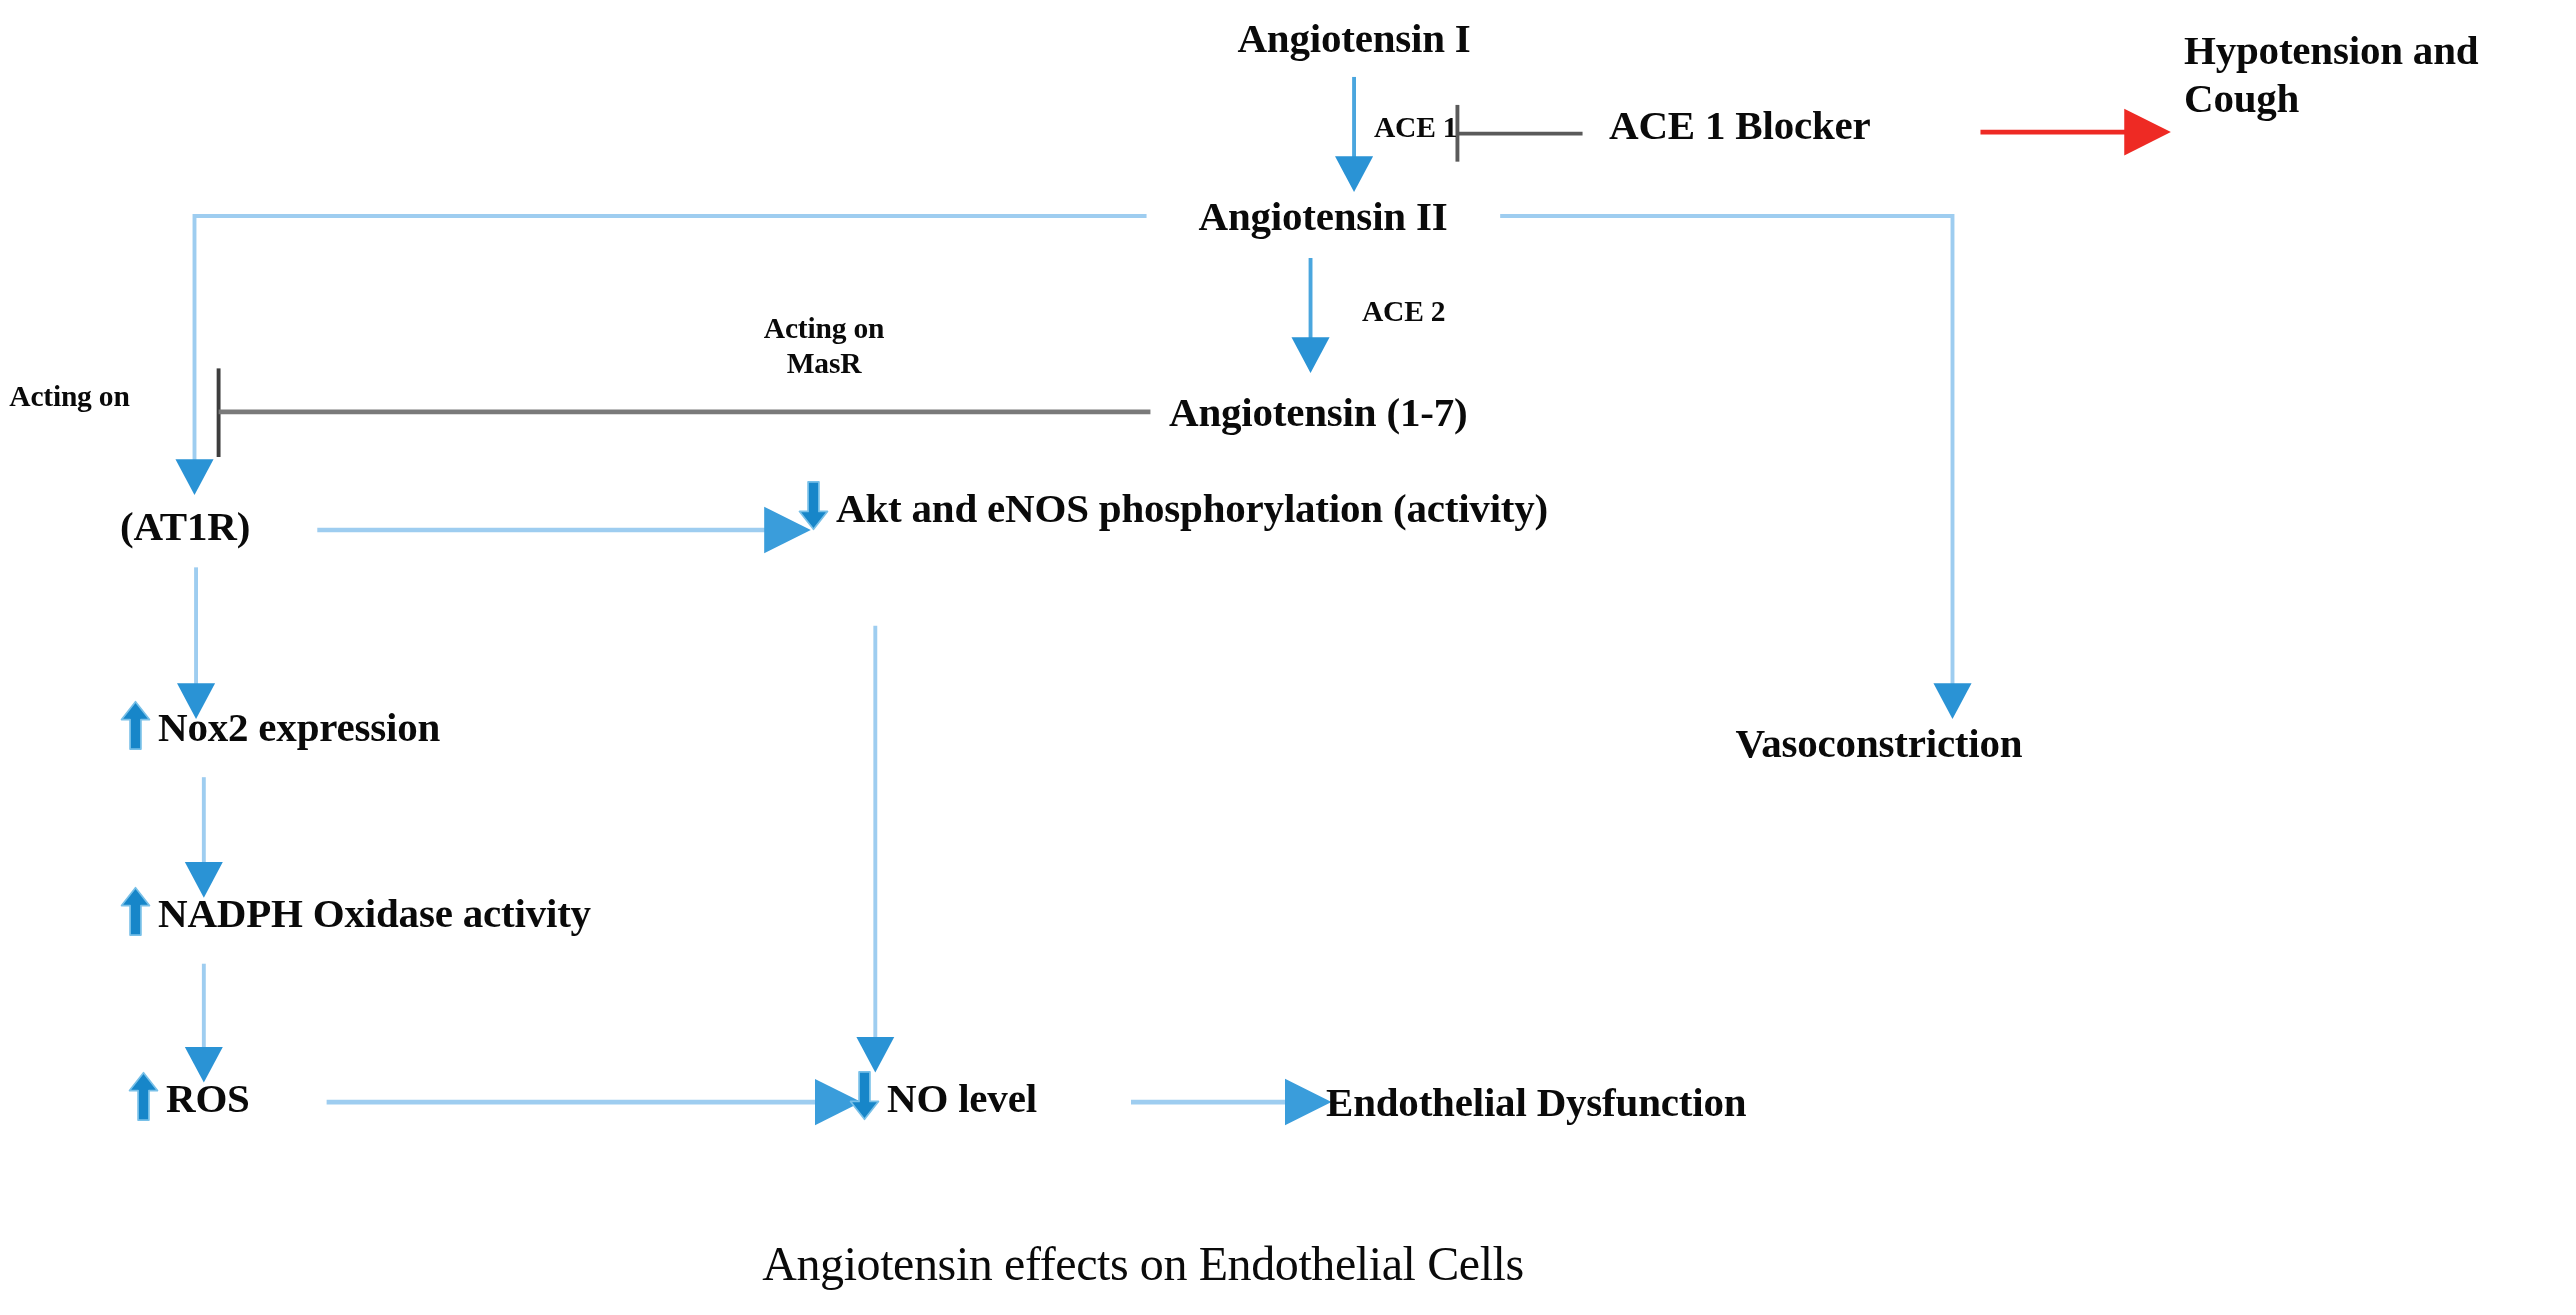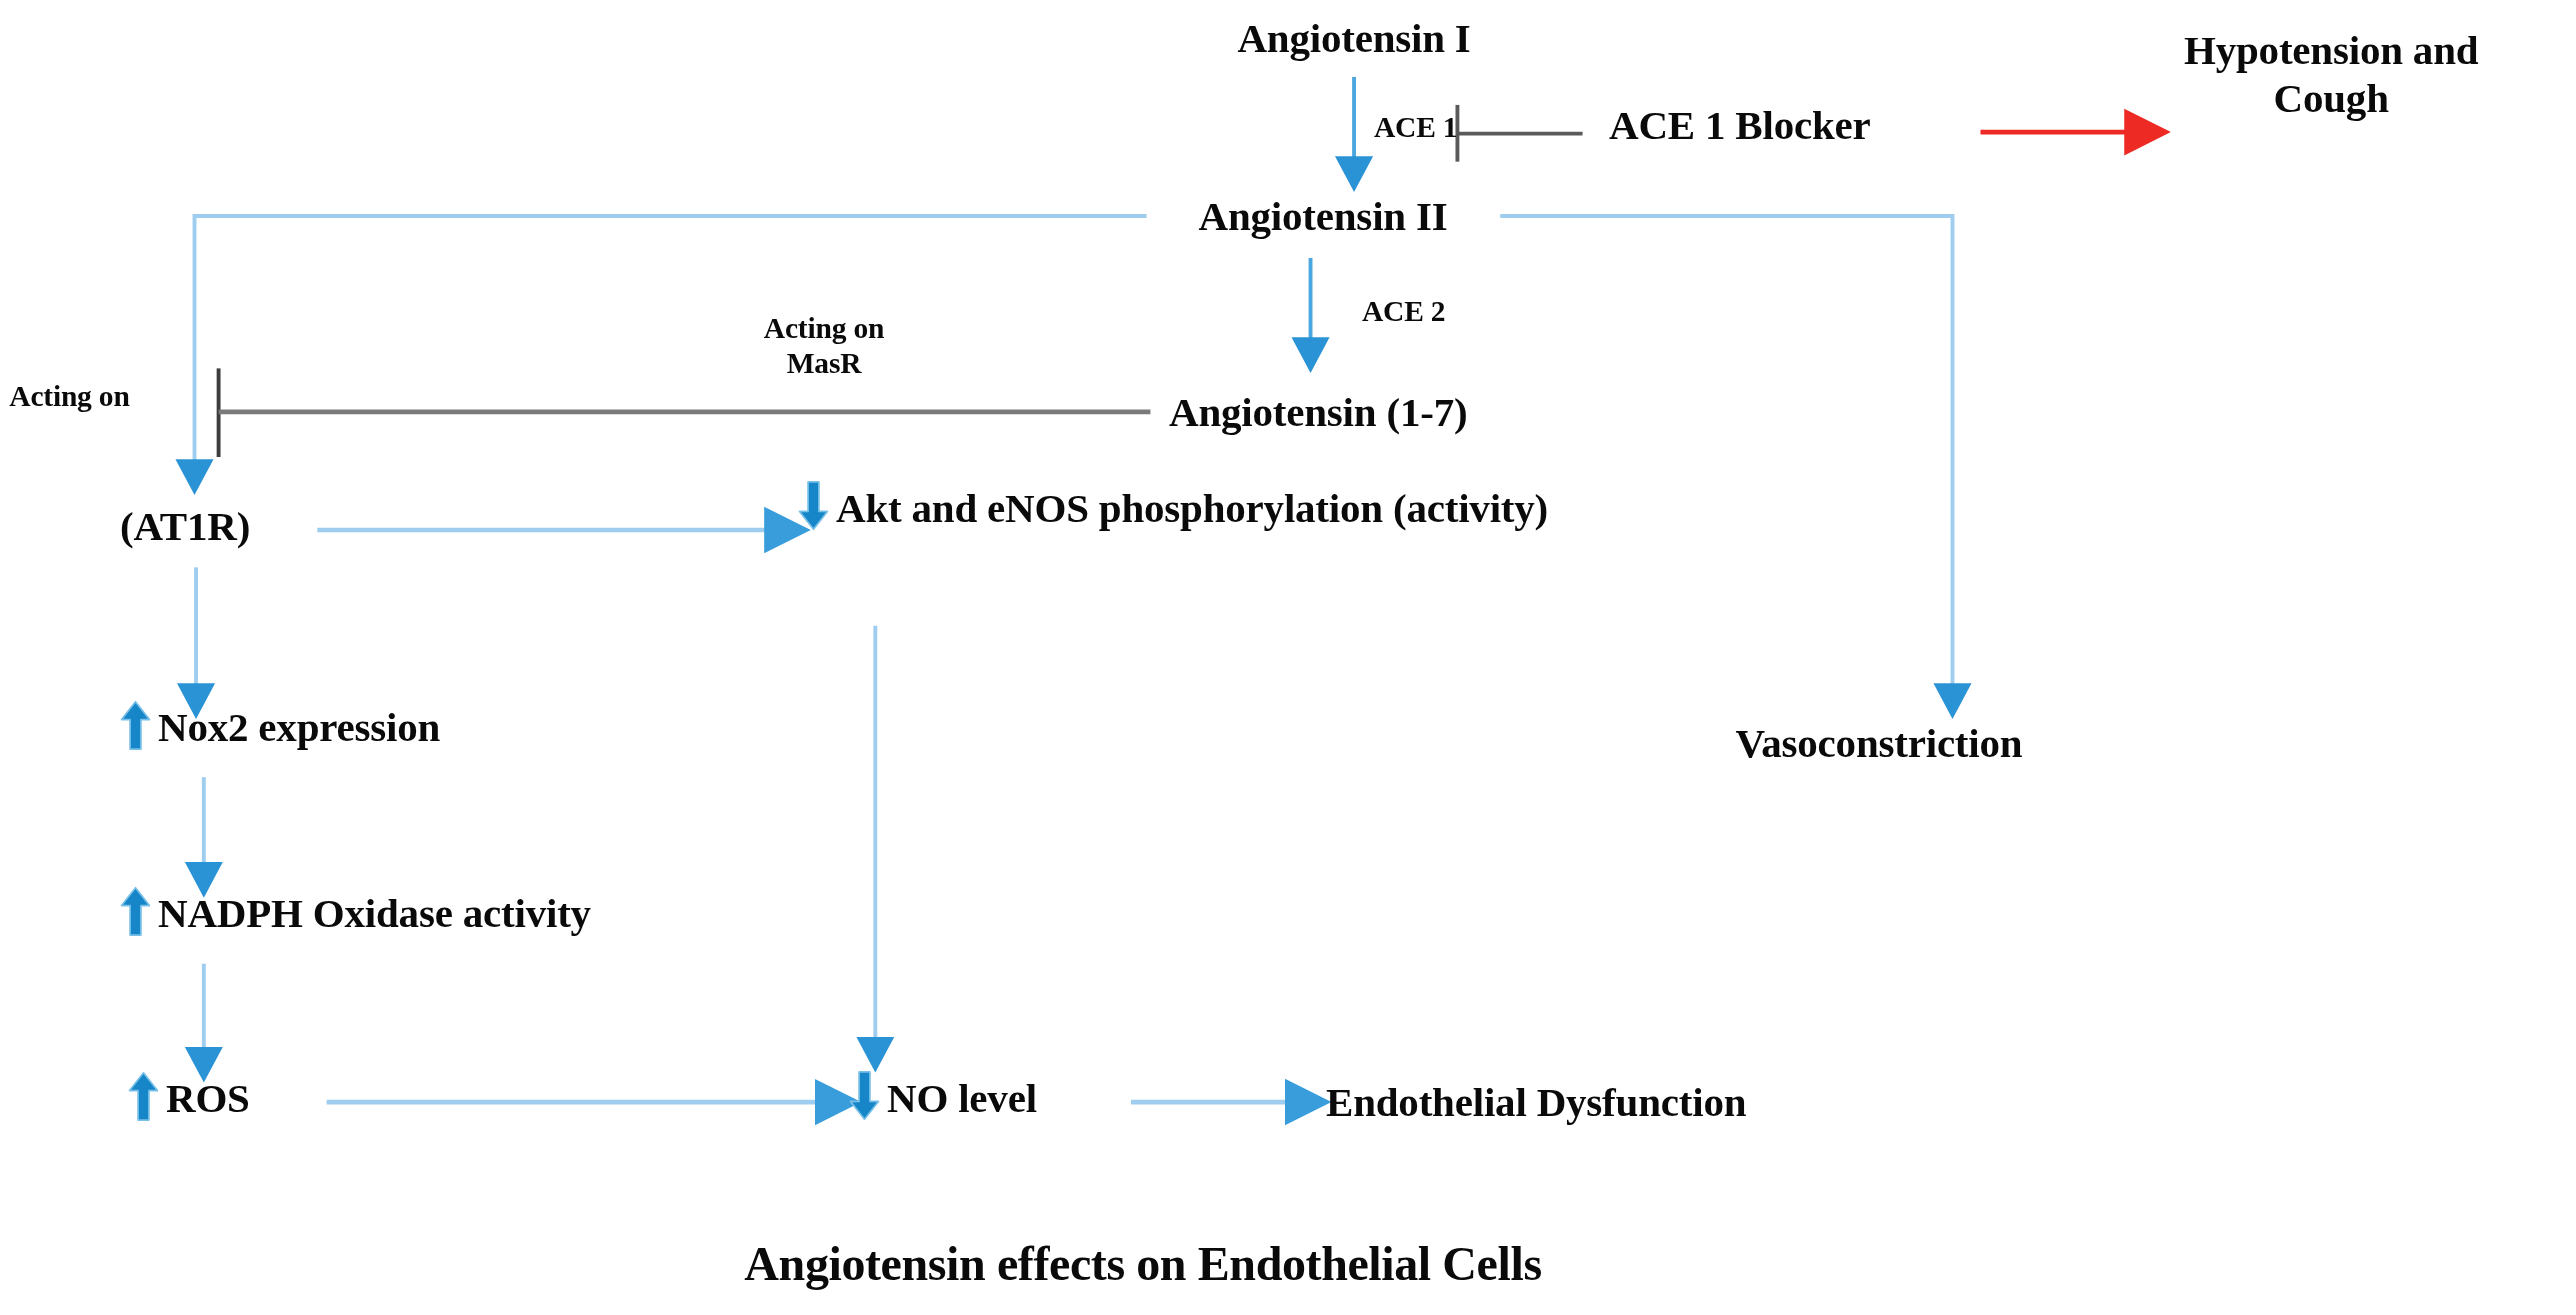--- a/index.html
+++ b/index.html
@@ -29,39 +29,39 @@
   .node {
     position: absolute;
     font-family: "Liberation Serif", "DejaVu Serif", serif;
     font-weight: bold;
     color: #0a0a0a;
     white-space: nowrap;
     line-height: 1.12;
     letter-spacing: -0.2px;
   }
   
-  .n-lg { font-size: 41px; text-align: center; }
+  .n-lg { font-size: 41px; }
   
   .n-sm { font-size: 29.5px; font-family: Liberation Serif, serif; }
 
   .center { transform: translateX(-50%); text-align: center; }
 
   .arrow-glyph {
     display: inline-block;
     vertical-align: middle;
     position: relative;
     top: -1.6px;
     margin-right: 7px;
   }
   .multiline { white-space: pre-line; line-height: 1.18; }
 
   .caption {
     position: absolute;
     font-family: "Liberation Serif", "DejaVu Serif", serif;
-    font-weight: bold;
+    font-weight: normal;
     font-size: 48px;
     color: #0a0a0a;
     white-space: nowrap;
     letter-spacing: -0.4px;
   }
 </style>
 </head>
 <body>
 
 <div id="canvas">

